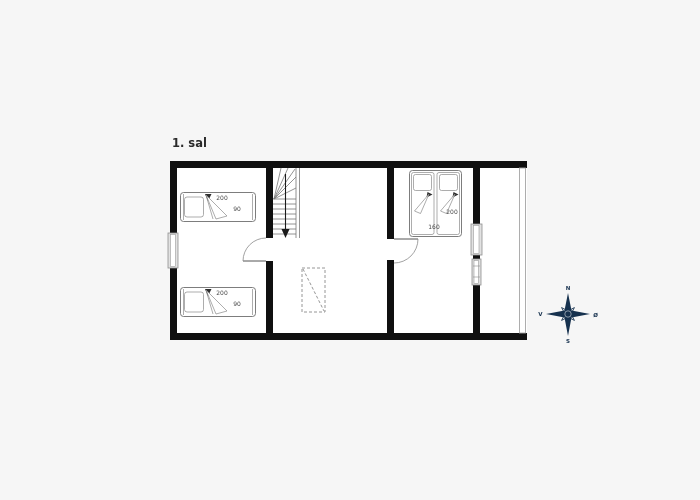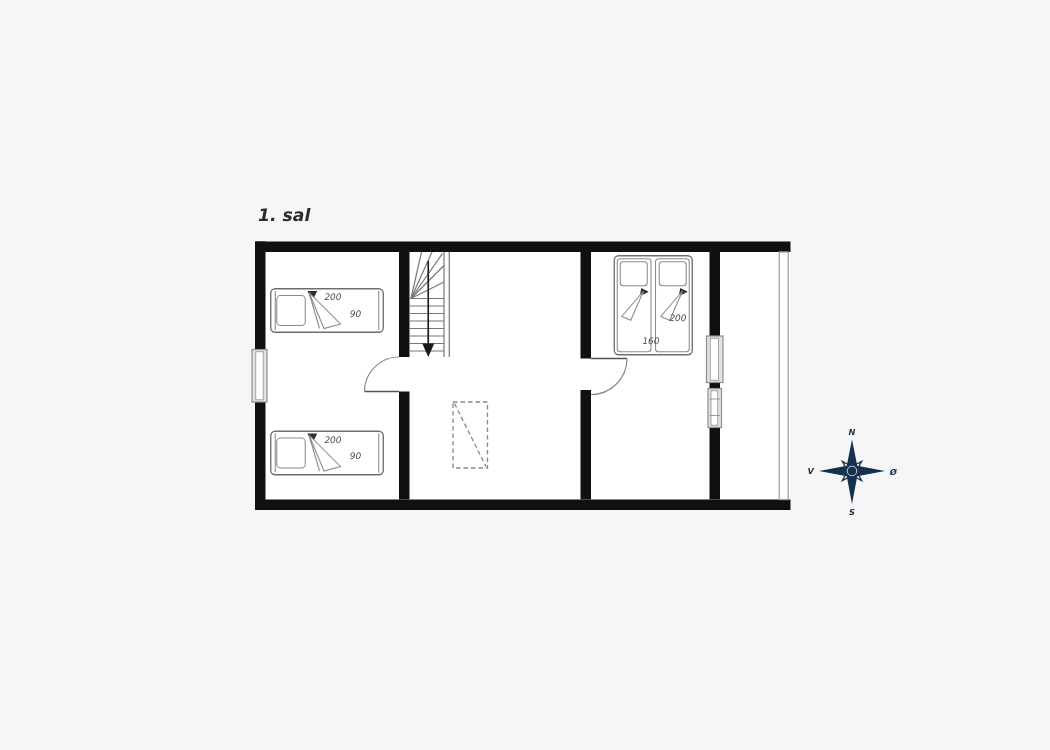--- a/index.html
+++ b/index.html
@@ -2,21 +2,21 @@
 <html><head>
 <meta charset="utf-8">
 <style>
   html,body{margin:0;padding:0;}
   body{
     width:700px;height:500px;
     background:#f6f6f6;
     font-family:"DejaVu Sans","Liberation Sans",sans-serif;
     overflow:hidden;
   }
-  .canvas{position:relative;width:644px;height:500px;font-style:italic;}
+  .canvas{position:relative;width:644px;height:500px;}
   svg{display:block;}
   text{user-select:none;}
   .plan-title{font-size:11.5px;font-weight:600;fill:#2b2b2b;}
   .dim-label{font-size:6px;fill:#4a4a4a;text-anchor:middle;}
   .compass-label{font-size:5.5px;fill:#16314e;text-anchor:middle;font-weight:600;}
   .wall{fill:#101010;}
   .thinline{stroke:#777;stroke-width:0.8;fill:none;}
   .doorarc{stroke:#8a8a8a;stroke-width:0.8;fill:none;}
   .doorleaf{stroke:#555;stroke-width:1;}
   .furn{stroke:#6e6e6e;stroke-width:0.9;fill:#ffffff;}

